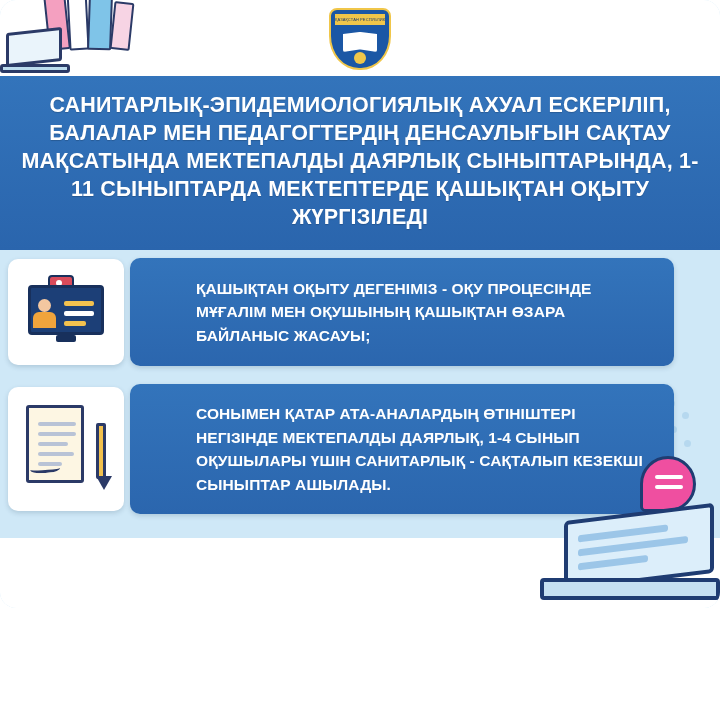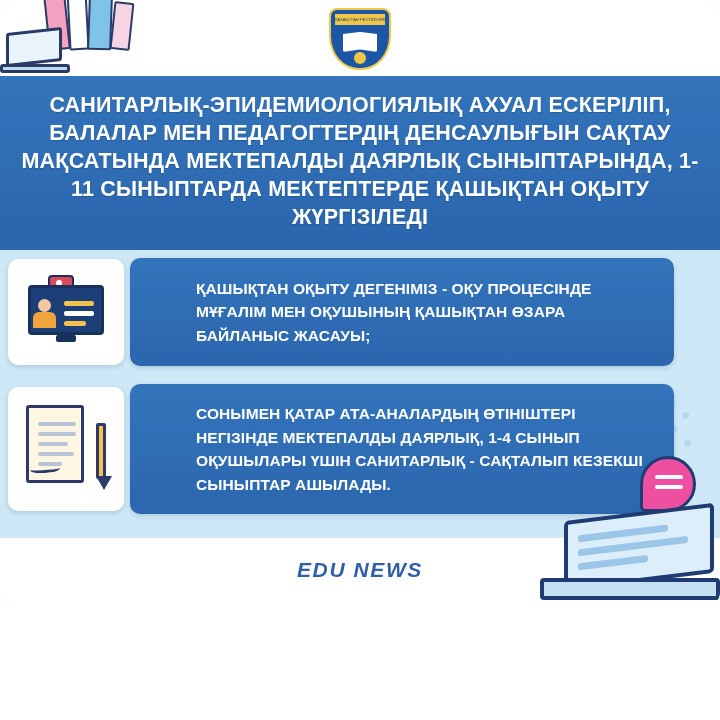--- a/index.html
+++ b/index.html
@@ -394,15 +394,14 @@
   <div class="bottom-strip"></div>
   <div class="pink-blob"></div>
   <div class="laptop-br">
     <div class="scr">
       <div class="bar a"></div>
       <div class="bar b"></div>
       <div class="bar c"></div>
     </div>
     <div class="kb"></div>
   </div>
-  <div class="edu-news">EDU NEWS</div>
 
 </div>
 
 </body></html>

